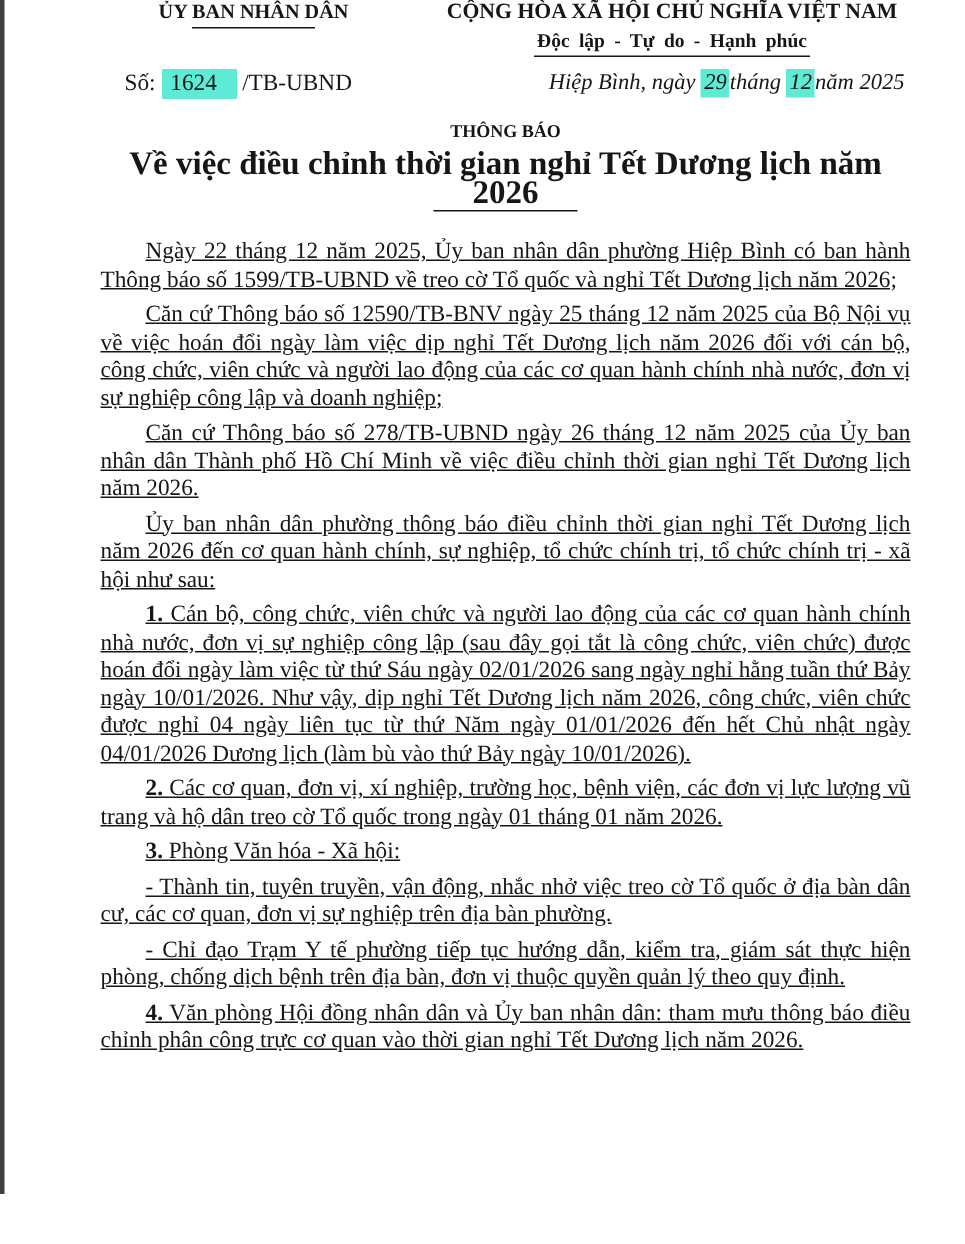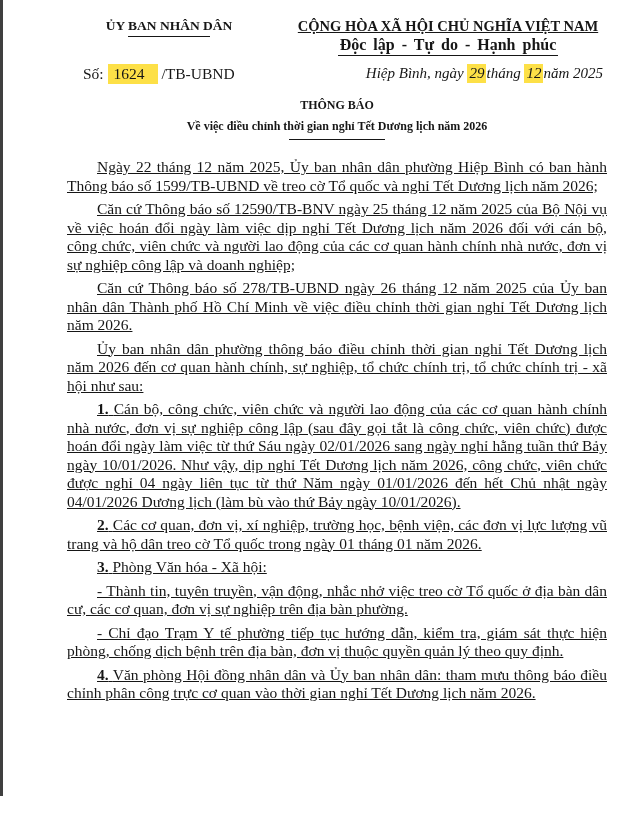--- a/index.html
+++ b/index.html
@@ -2,43 +2,43 @@
 <html><head>
 <meta charset="utf-8">
 <style>
   html,body{margin:0;padding:0;background:#ffffff;}
   .doc{
     position:relative;width:643px;height:829px;background:#ffffff;
     color:#161616;font-family:"Liberation Serif","DejaVu Serif",serif;
     overflow:hidden;
   }
   .edge-line{position:absolute;left:0;top:0;width:3px;height:796px;background:#3f3f3f;}
-  .content{position:absolute;left:67px;top:18px;width:540px;}
+  .content{position:absolute;left:67px;top:0;width:540px;}
 
   
   .hdr{display:flex;justify-content:space-between;align-items:flex-start;}
   .hdr-left{width:204px;text-align:center;font-weight:bold;font-size:13.5px;line-height:16px;}
   .hdr-right{width:318px;text-align:center;}
-  .hdr-right .l1{font-weight:bold;font-size:14.5px;line-height:17px;text-decoration:underline;}
-  .hdr-right .l2{display:inline-block;font-weight:bold;font-size:16px;line-height:18px;
+  .hdr-right .l1{font-weight:bold;font-size:14.5px;line-height:17px;}
+  .hdr-right .l2{display:inline-block;font-weight:bold;font-size:13px;line-height:18px;
     border-bottom:1.5px solid #161616;padding:0 2px 1px;word-spacing:3px;margin-top:1px;}
   .short-ul{width:82px;border-bottom:1.5px solid #161616;margin:2px auto 0;height:0;}
 
   
   .meta{display:flex;justify-content:space-between;margin-top:9px;}
   .doc-no{font-size:15.5px;margin-left:16px;}
   .place-date{font-style:italic;font-size:15px;margin-right:4px;}
-  .hl{background:#fde047;}
+  .hl{background:#5eead4;}
   .doc-no .hl{padding:1px 13px 2px 6px;}
   .place-date .hl{padding:1px 2px 2px 2px;}
 
   
   .title{text-align:center;margin-top:12px;}
   .title .t1{font-weight:bold;font-size:12px;line-height:20px;}
-  .title .t2{font-weight:bold;font-size:12px;line-height:19px;margin-top:2px;}
+  .title .t2{font-weight:bold;font-size:22px;line-height:19px;margin-top:2px;}
   .title .short-ul{width:96px;margin-top:3px;}
 
   
   .bodytext{margin-top:18px;font-size:15.5px;line-height:18.5px;text-align:justify;}
   .para{margin:0 0 5px;text-indent:30px;text-decoration:underline;}
   .lead{font-weight:bold;}
 </style>
 </head>
 <body>
 

